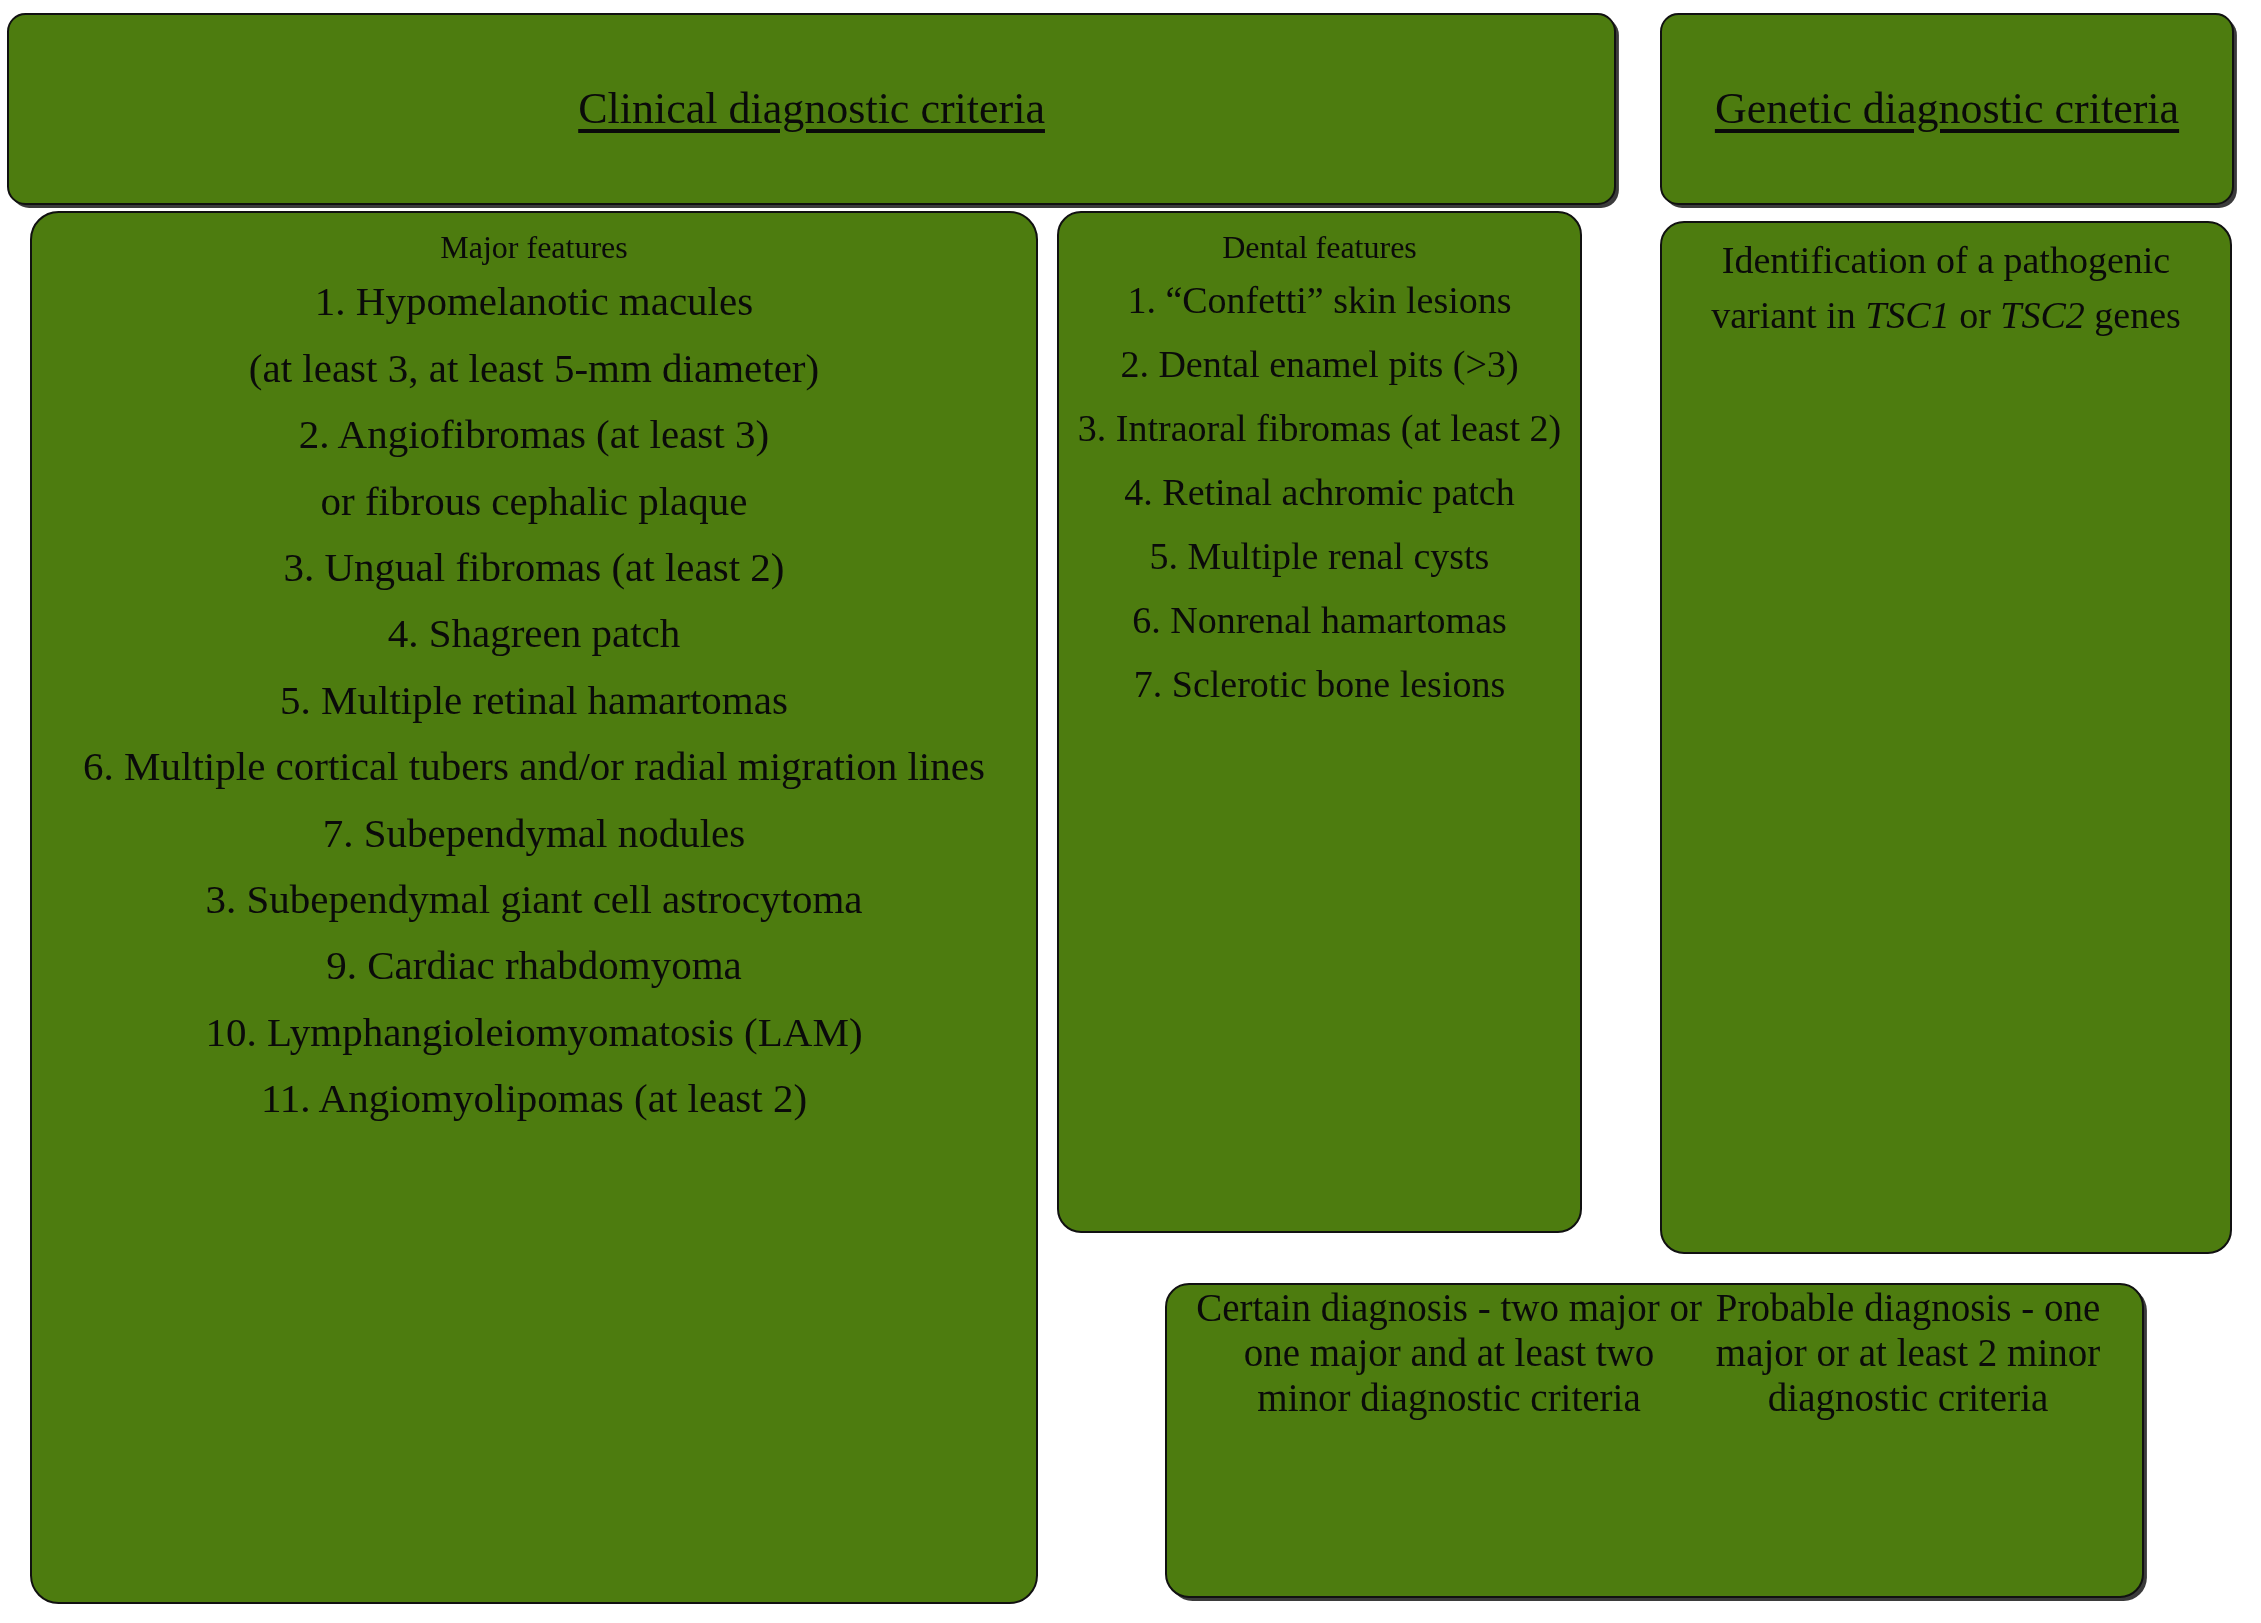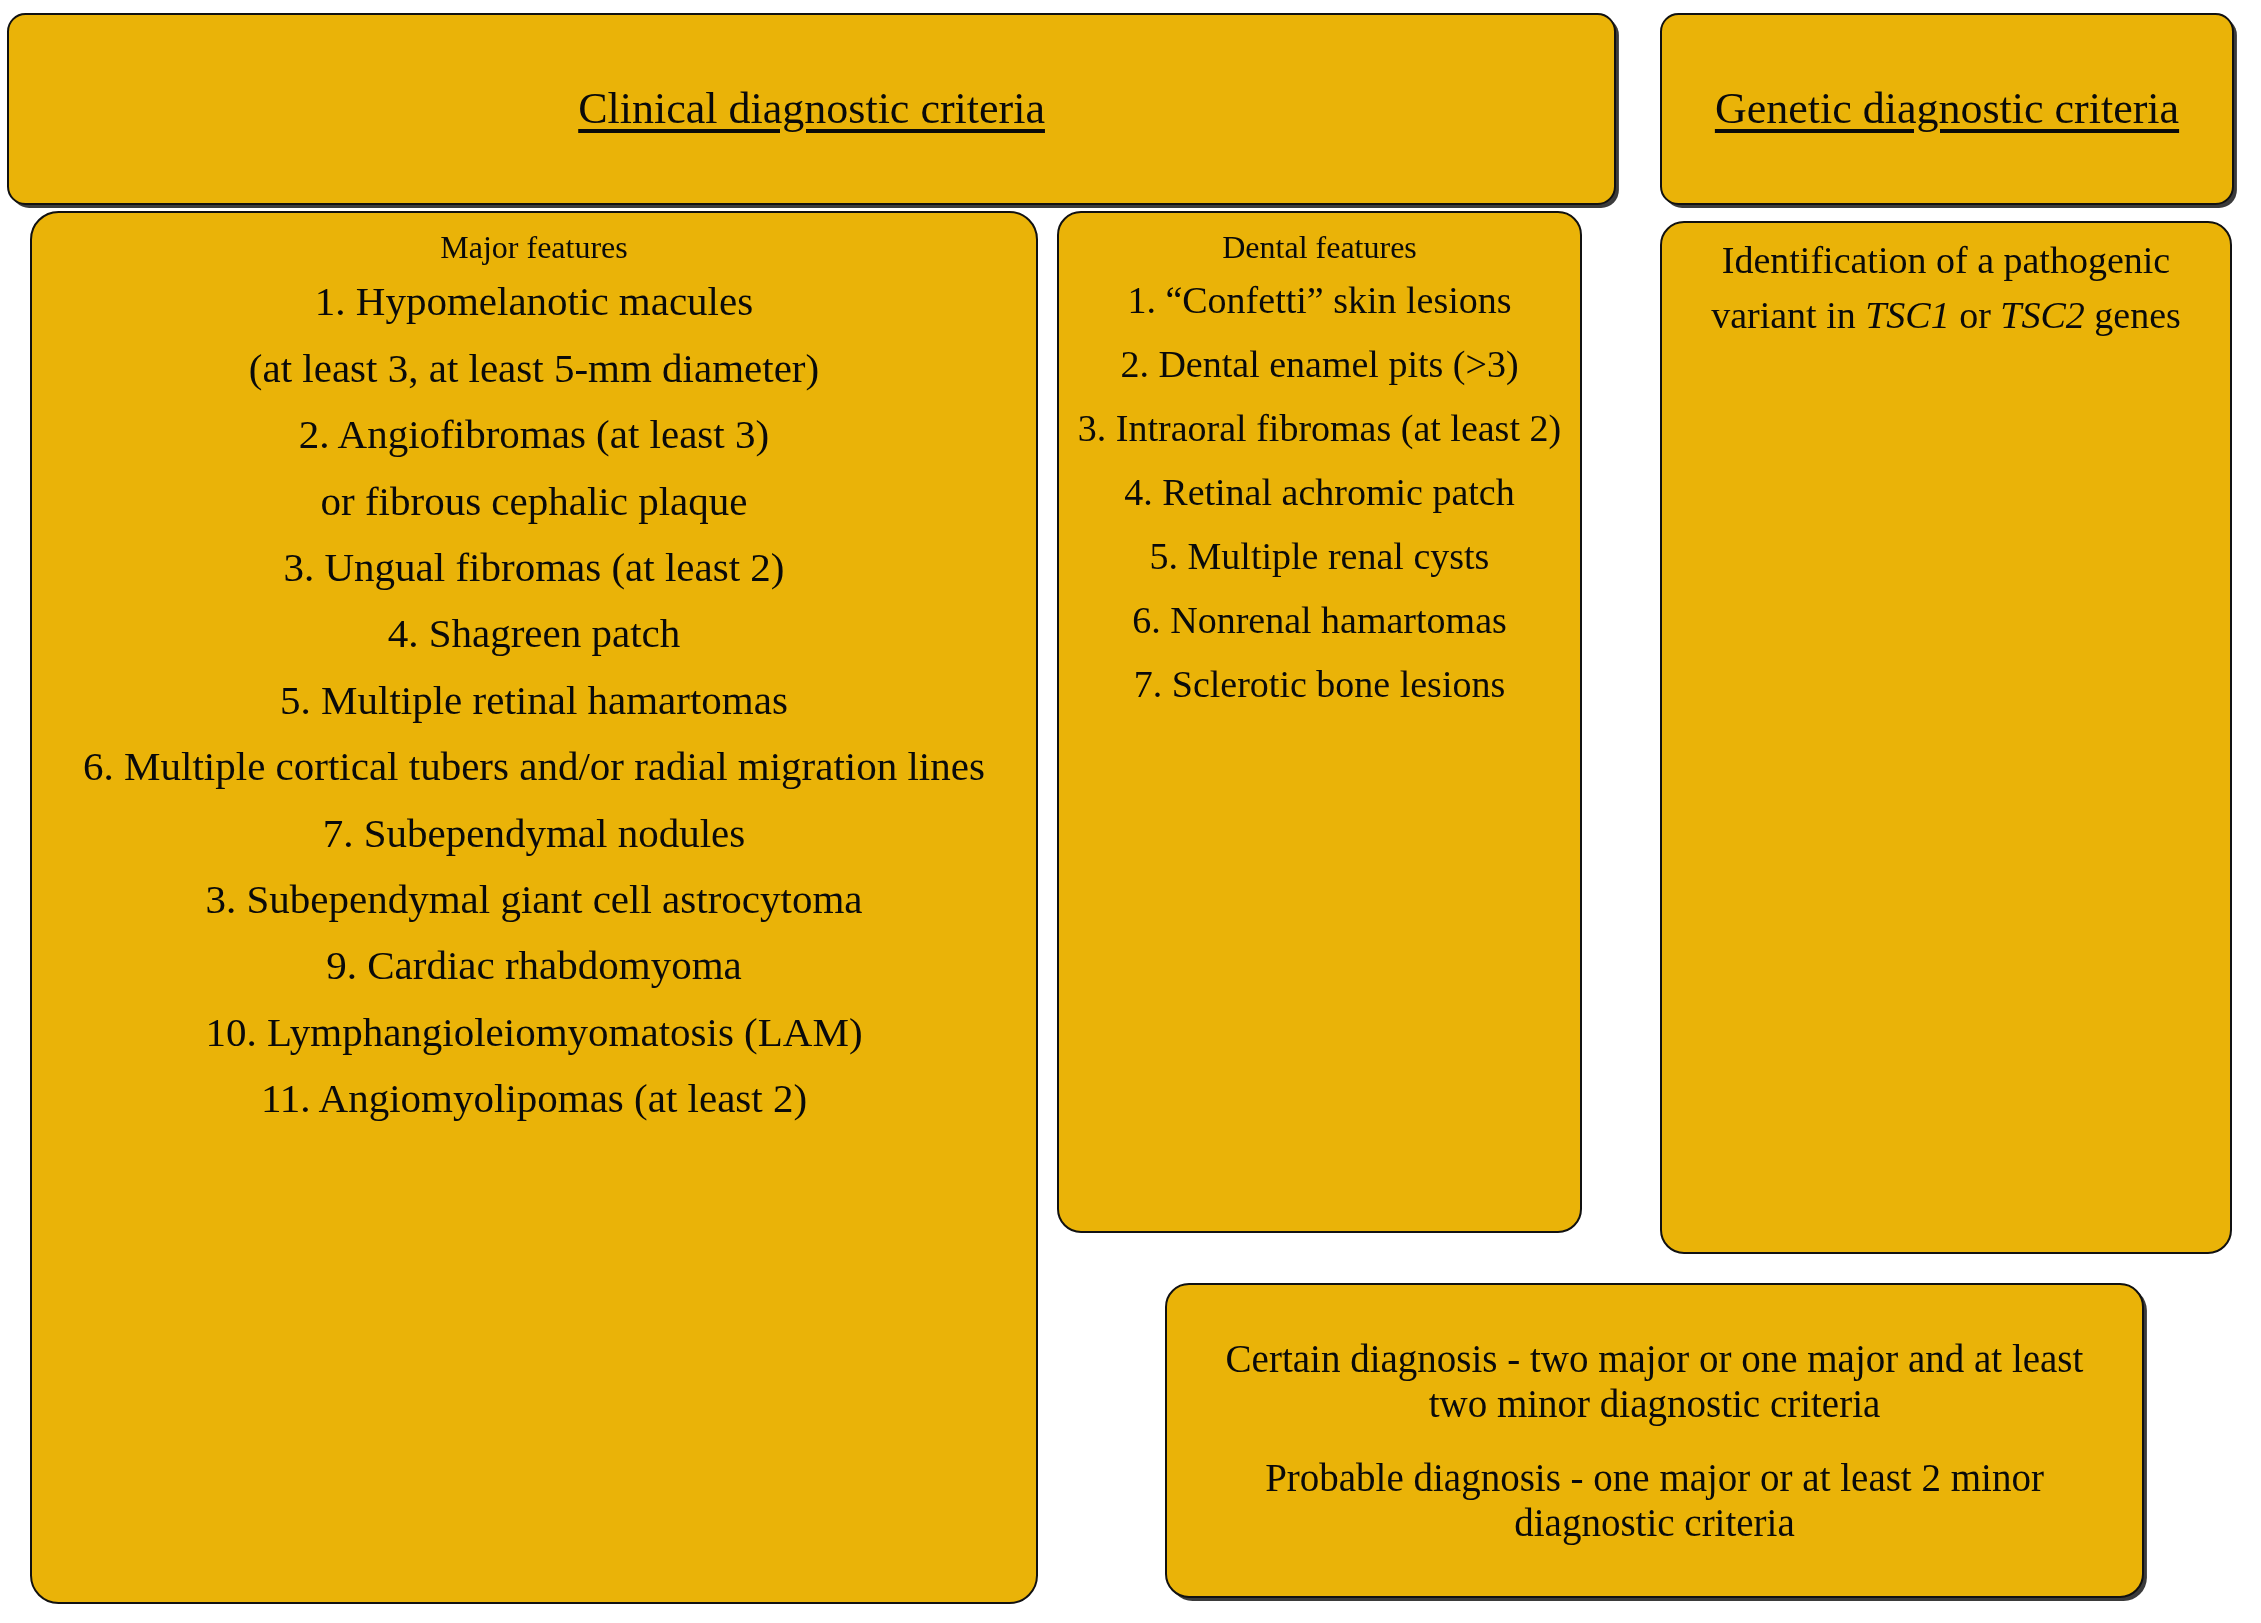--- a/index.html
+++ b/index.html
@@ -1,38 +1,38 @@
 <!DOCTYPE html>
 <html style="font-size:11.4px"><head>
 <meta charset="utf-8">
 <style>
   html,body{margin:0;padding:0;background:#ffffff;}
   body{width:2261px;height:1624px;position:relative;overflow:hidden;
        font-family:"Liberation Serif","DejaVu Serif",serif;color:#0a0a0a;}
 
-  .box{position:absolute;box-sizing:border-box;background:#eab308;
+  .box{position:absolute;box-sizing:border-box;background:#4d7c0f;
        border:2.1px solid #111;border-radius:18.5px;}
   .box.shadow{box-shadow:3.6px 3.6px 0 -0.7px rgba(25,25,25,.85);}
 
   .hdr-title{font-size:44px;line-height:1.18;text-align:center;
              text-decoration:underline;text-underline-offset:6.4px;
              text-decoration-thickness:3.6px;}
 
   
   #clinical-header{left:7.1px;top:12.8px;width:1609px;height:192px;
                    display:flex;align-items:center;justify-content:center;}
   #genetic-header{left:1660px;top:12.8px;width:574px;height:192px;
                   display:flex;align-items:center;justify-content:center;padding:0 17px;}
 
   
   #major-box{left:30px;top:211px;width:1008px;height:1393px;border-radius:28.5px;padding:15.7px 18.5px 0;}
   #minor-box{left:1057px;top:211px;width:525px;height:1022px;border-radius:24px;padding:15.7px 12.8px 0;}
   #genetic-box{left:1660px;top:221px;width:572px;height:1033px;border-radius:24px;padding:15.7px 18.5px 0;}
   #diagnosis-box{left:1165px;top:1283px;width:979px;height:315px;border-radius:24px;
-                 display:flex;flex-direction:column;justify-content:center;padding:0 28.5px;}
+                 display:flex;flex-direction:row;justify-content:center;padding:0 28.5px;}
 
   .col-head{font-size:32px;text-align:center;margin:0 0 14px;line-height:1.15;}
 
   .item{font-size:40px;line-height:1.1;text-align:center;margin:0 0 20px;}
   #major-box .item{font-size:41px;margin-bottom:21.3px;}
   #minor-box .item{font-size:38px;margin-bottom:21.3px;line-height:1.12;}
   #genetic-box .item{font-size:38px;margin-bottom:18.5px;line-height:1.13;}
   #genetic-box .item.tight{margin-bottom:12.8px;}
 
   .diag-line{font-size:39px;line-height:1.16;text-align:center;margin:0 0 28.5px;}

